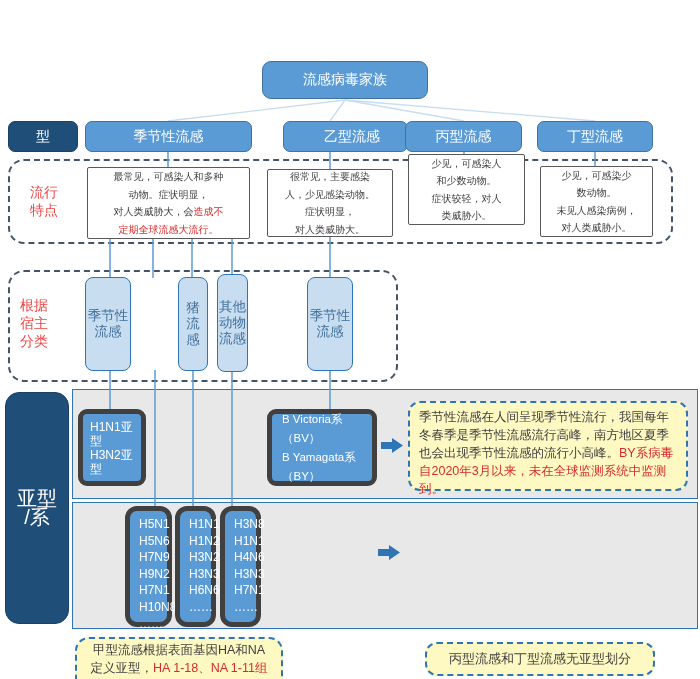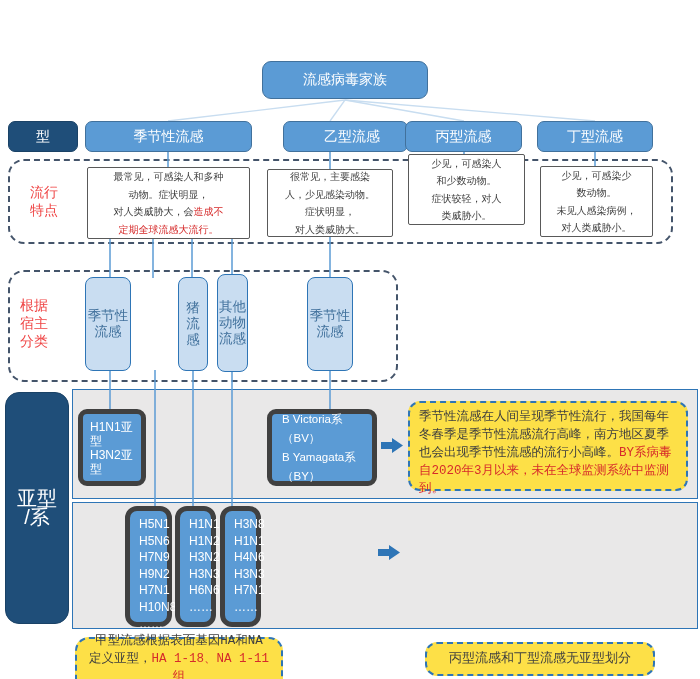--- a/index.html
+++ b/index.html
@@ -22,21 +22,21 @@
   .char-box{background:#ffffff;border:1px solid #595959;border-radius:2px;font-size:10px;line-height:17.5px;z-index:3;padding:2px 4px;}
   .char-box .red, .red{color:#d62b2b;}
   
   .host-box{background:#c9ddf1;border:1px solid #2e75b6;border-radius:8px;color:#41719c;font-size:13.5px;line-height:16px;z-index:3;padding:2px 1px;}
   
   .panel{background:#e9e8e8;border:1px solid #2e75b6;z-index:1;}
   
   .subtype-box{background:#5b9bd5;border:5px solid #404040;border-radius:9px;color:#ffffff;z-index:3;}
   .list-box{font-size:12px;line-height:16.6px;padding:5px 0 0 9px;text-align:left;border-radius:12px;}
   
-  .note-box{background:#fde047;border:2px dashed #2e75b6;border-radius:12px;font-size:12.5px;line-height:18px;z-index:3;padding:5px 9px;text-align:left;font-family:Liberation Mono, monospace;}
+  .note-box{background:#fef9c3;border:2px dashed #2e75b6;border-radius:12px;font-size:12.5px;line-height:18px;z-index:3;padding:5px 9px;text-align:left;}
   svg.connectors{position:absolute;left:0;top:0;z-index:2;}
   .dark-side{z-index:3;font-size:20px;line-height:19px;border-radius:14px;}
 </style>
 </head>
 <body>
 
 <div id="stage">
 
   <div class="abs dash-container" style="left:8px;top:135px;width:665px;height:85px;"></div>
   <div class="abs dash-container" style="left:8px;top:246px;width:390px;height:112px;"></div>

